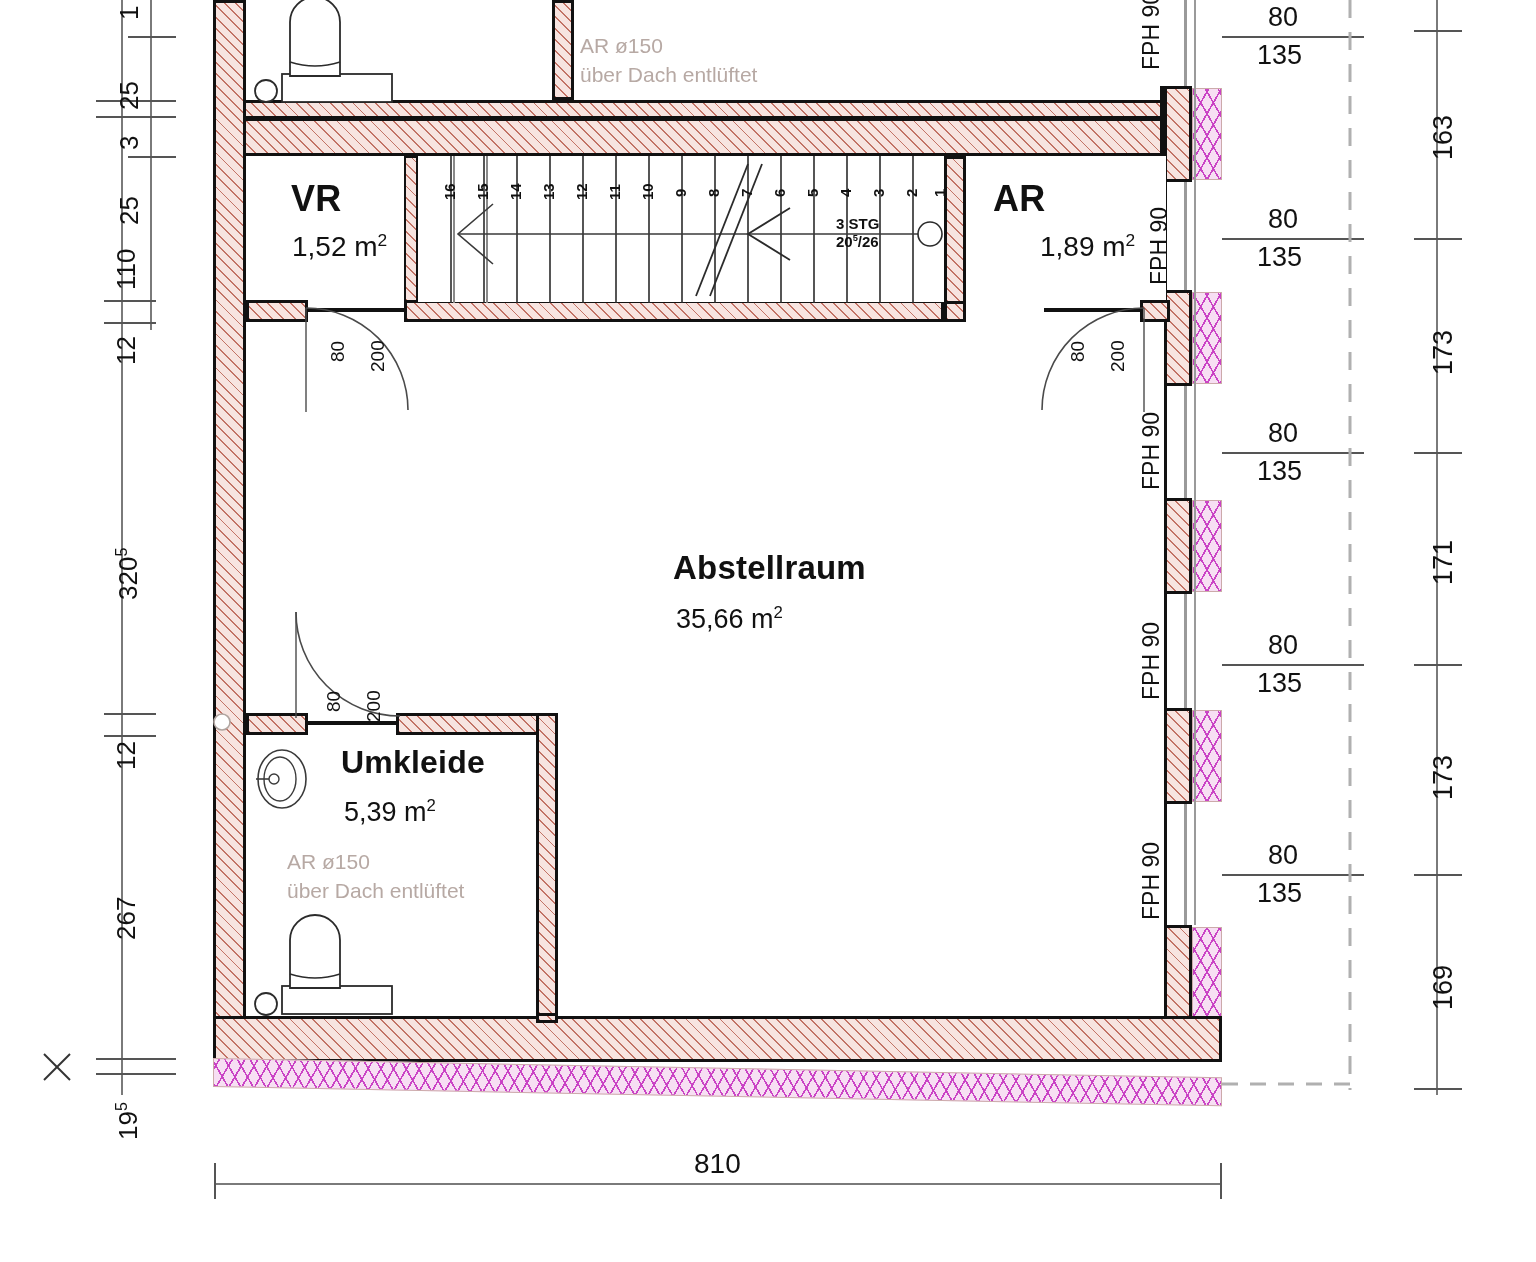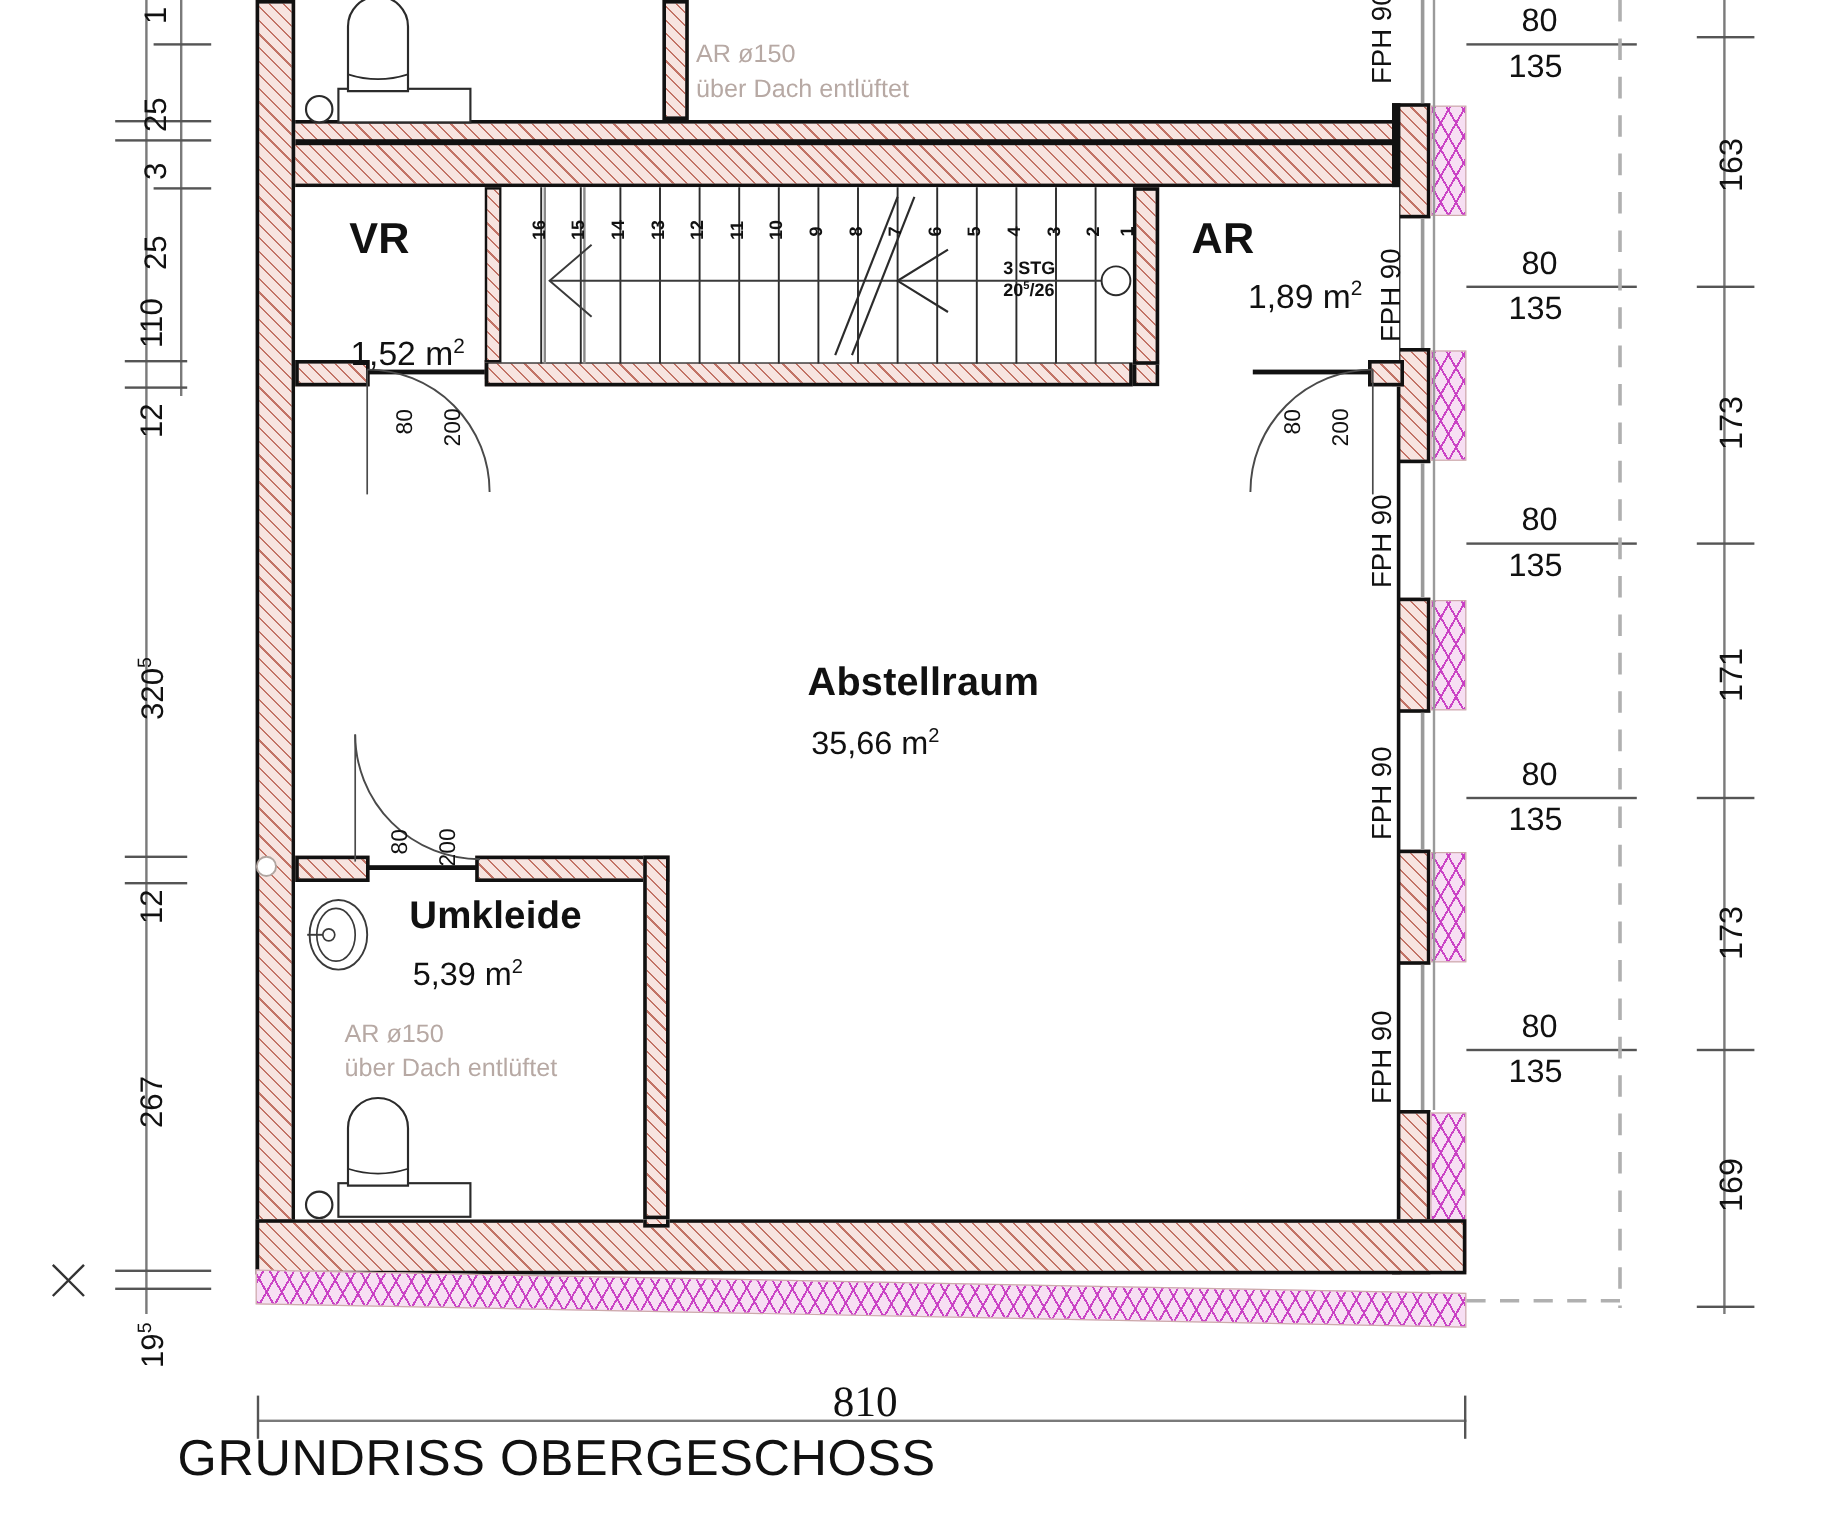--- a/index.html
+++ b/index.html
@@ -214,21 +214,21 @@
     <path d="M 38 68 L 38 20 A 25 25 0 0 1 88 20 L 88 68 Z" stroke="#2b2b2b" stroke-width="1.8" fill="#fff"></path>
     <path d="M 38 54 Q 63 62 88 54" stroke="#2b2b2b" stroke-width="1.4" fill="none"></path>
     <circle cx="14" cy="84" r="11" stroke="#2b2b2b" stroke-width="1.8" fill="#fff"></circle>
   </svg>
 
   <svg class="abs" style="left:212px;top:712px;" width="20" height="20">
     <circle cx="10" cy="10" r="8" stroke="#b0a5a0" stroke-width="1.6" fill="#fff"></circle>
   </svg>
 
   <div class="txt lbl-room" style="left:291px;top:181px;font-size:36px;">VR</div>
-  <div class="txt lbl-area" style="left:292px;top:232px;font-size:28px;margin-top:48px;">
+  <div class="txt lbl-area" style="left:292px;top:232px;font-size:28px;">
     <span>1,52 m</span><span class="sup">2</span>
   </div>
 
   <div class="txt lbl-room" style="left:993px;top:181px;font-size:36px;">AR</div>
   <div class="txt lbl-area" style="left:1040px;top:232px;font-size:28px;">
     <span>1,89 m</span><span class="sup">2</span>
   </div>
 
   <div class="txt lbl-room" style="left:673px;top:551px;font-size:33px;">Abstellraum</div>
   <div class="txt lbl-area" style="left:676px;top:605px;font-size:27px;">
@@ -325,17 +325,16 @@
 
   <div class="txt vert" style="left:1430px;top:160px;transform:rotate(-90deg);font-size:27px;">163</div>
   <div class="txt vert" style="left:1430px;top:375px;transform:rotate(-90deg);font-size:27px;">173</div>
   <div class="txt vert" style="left:1430px;top:585px;transform:rotate(-90deg);font-size:27px;">171</div>
   <div class="txt vert" style="left:1430px;top:800px;transform:rotate(-90deg);font-size:27px;">173</div>
   <div class="txt vert" style="left:1430px;top:1010px;transform:rotate(-90deg);font-size:27px;">169</div>
 
   <div class="dimline" style="left:215px;top:1183px;width:1007px;height:2px;"></div>
   <div class="tick" style="left:214px;top:1163px;width:2px;height:36px;"></div>
   <div class="tick" style="left:1220px;top:1163px;width:2px;height:36px;"></div>
-  <div class="txt" style="left:694px;top:1150px;font-size:36px;font-family:Liberation Serif, serif;">810</div>
-
-  <div class="txt" style="left:148px;top:1194px;font-size:42px;letter-spacing:.5px;">GRUNDRISS OBERGESCHOSS</div>
+  <div class="txt" style="left:694px;top:1150px;font-size:28px;">810</div>
+
 
 </div>
 
 </body></html>

